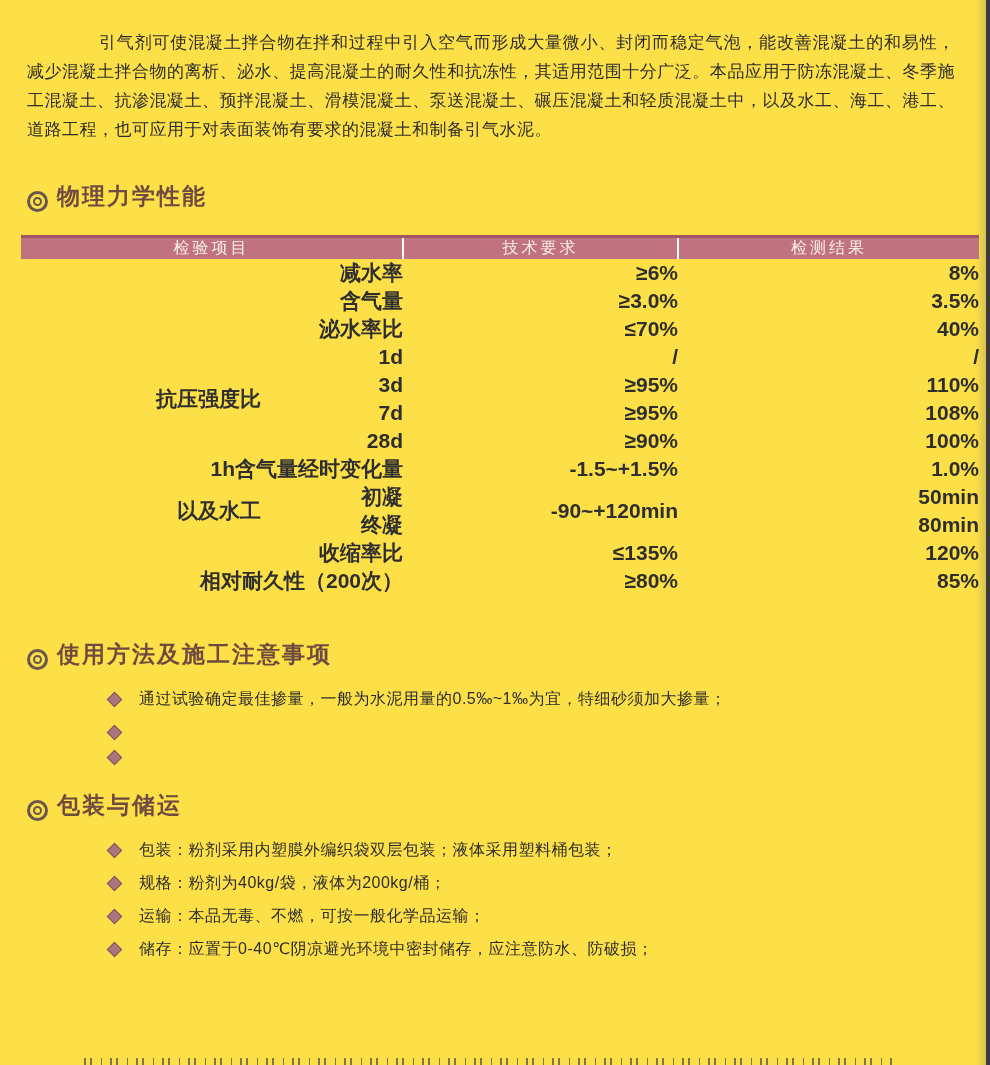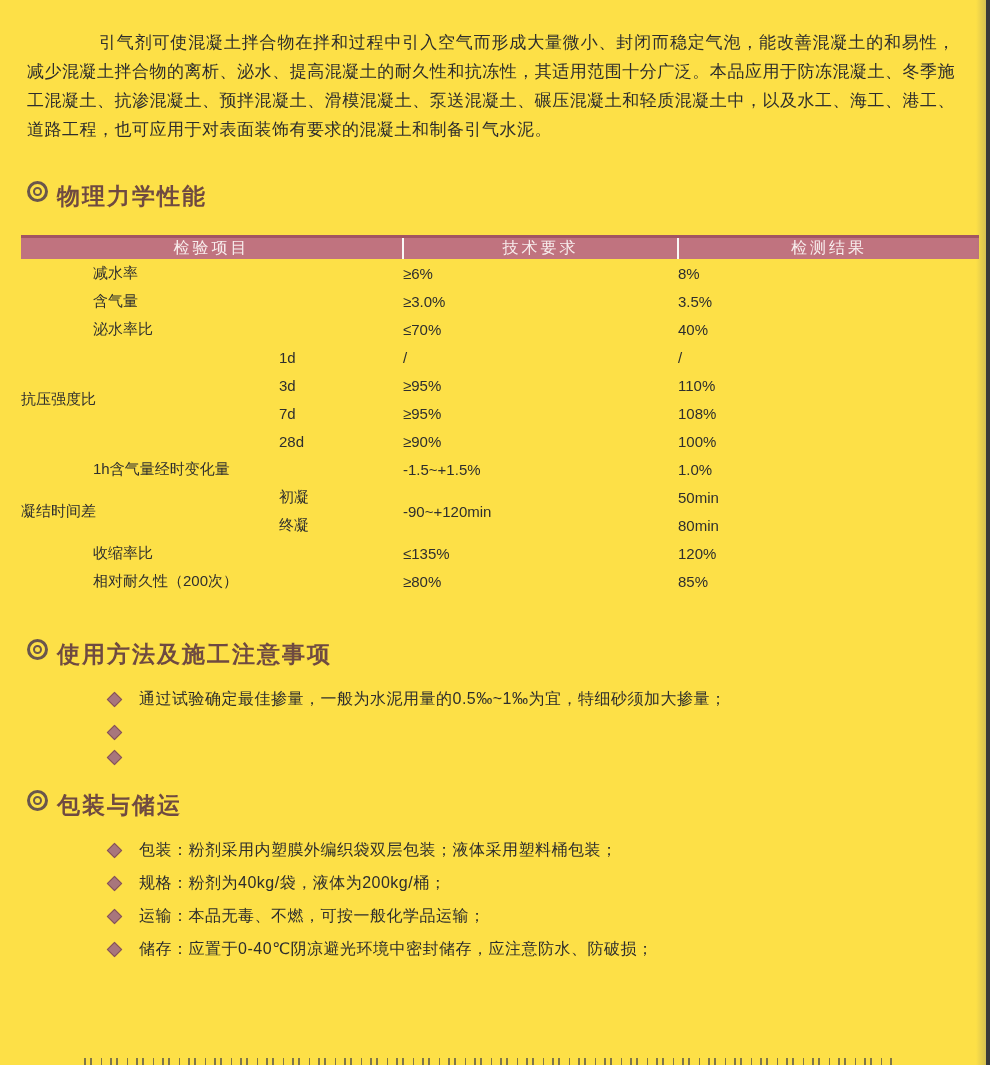--- a/index.html
+++ b/index.html
@@ -11,34 +11,34 @@
   }
   .scan-edge-soft { position:absolute; top:0; right:4px; width:10px; height:100%;
     background:linear-gradient(90deg, rgba(110,110,110,0), rgba(110,110,110,0.28)); }
   .scan-edge-right { position:absolute; top:0; right:0; width:4px; height:100%; background:#3a3a3a; }
 
   .content { padding:28px 34px 0 27px; }
 
   .intro { font-size:17px; line-height:29px; text-indent:72px; width:928px;
     text-align:justify; margin:0; letter-spacing:0.5px; }
 
-  .sec-heading { display:flex; align-items:flex-start; gap:9px; }
+  .sec-heading { display:flex; align-items:flex-end; gap:9px; }
   .sec-heading.h1 { margin-top:37px; }
   .sec-heading.h2 { margin-top:44px; }
   .sec-heading.h3 { margin-top:27px; }
   .ring-outer { width:15px; height:15px; border:3px solid #6a564c; border-radius:50%;
     display:flex; align-items:center; justify-content:center; flex:none; }
   .ring-inner { width:5px; height:5px; border:2px solid #6a564c; border-radius:50%; }
   .sec-title { font-size:23px; font-weight:bold; color:#6f4a41; letter-spacing:2px; }
 
   .perf-table { border-collapse:collapse; table-layout:fixed; width:958px; margin:23px 0 0 -6px; }
   .perf-table thead th { background:#c0737f; border-top:3px solid #a25562;
     height:21px; color:#f7eded; font-weight:normal; font-size:16px; letter-spacing:3px; padding:0; }
   .perf-table thead th.div { border-left:2px solid #f9f9f7; }
-  .perf-table tbody td { height:28px; text-align:left; font-size:15px; padding:0; color:#2e2e2e; }
+  .perf-table tbody td { height:28px; text-align:right; font-size:21px; padding:0; color:#2e2e2e;font-weight:bold; }
   .cell-item-full { padding-left:72px !important; }
   .cell-sub { padding-left:18px !important; }
 
   .bullet-list { list-style:none; margin:15px 0 0 0; padding:0 0 0 82px; }
   .bullet-list li { display:flex; gap:19px; margin-bottom:5px; align-items:flex-start; }
   .diamond { flex:none; width:9px; height:9px; background:#a8767c; border:1px solid #855156;
     transform:rotate(45deg); margin-top:9px; }
   .bullet-text { font-size:16px; line-height:28px; white-space:pre-line; letter-spacing:0.5px; }
 
   .clipped-line { position:absolute; left:84px; top:1058px; width:812px; height:7px;
@@ -112,21 +112,21 @@
             <td class="cell-sub">28d</td>
             <td>≥90%</td>
             <td>100%</td>
           </tr>
           <tr>
             <td colspan="2" class="cell-item-full">1h含气量经时变化量</td>
             <td>-1.5~+1.5%</td>
             <td>1.0%</td>
           </tr>
           <tr>
-            <td rowspan="2">凝结时间差</td>
+            <td rowspan="2">以及水工</td>
             <td class="cell-sub">初凝</td>
             <td rowspan="2">-90~+120min</td>
             <td>50min</td>
           </tr>
           <tr>
             <td class="cell-sub">终凝</td>
             <td>80min</td>
           </tr>
           <tr>
             <td colspan="2" class="cell-item-full">收缩率比</td>

